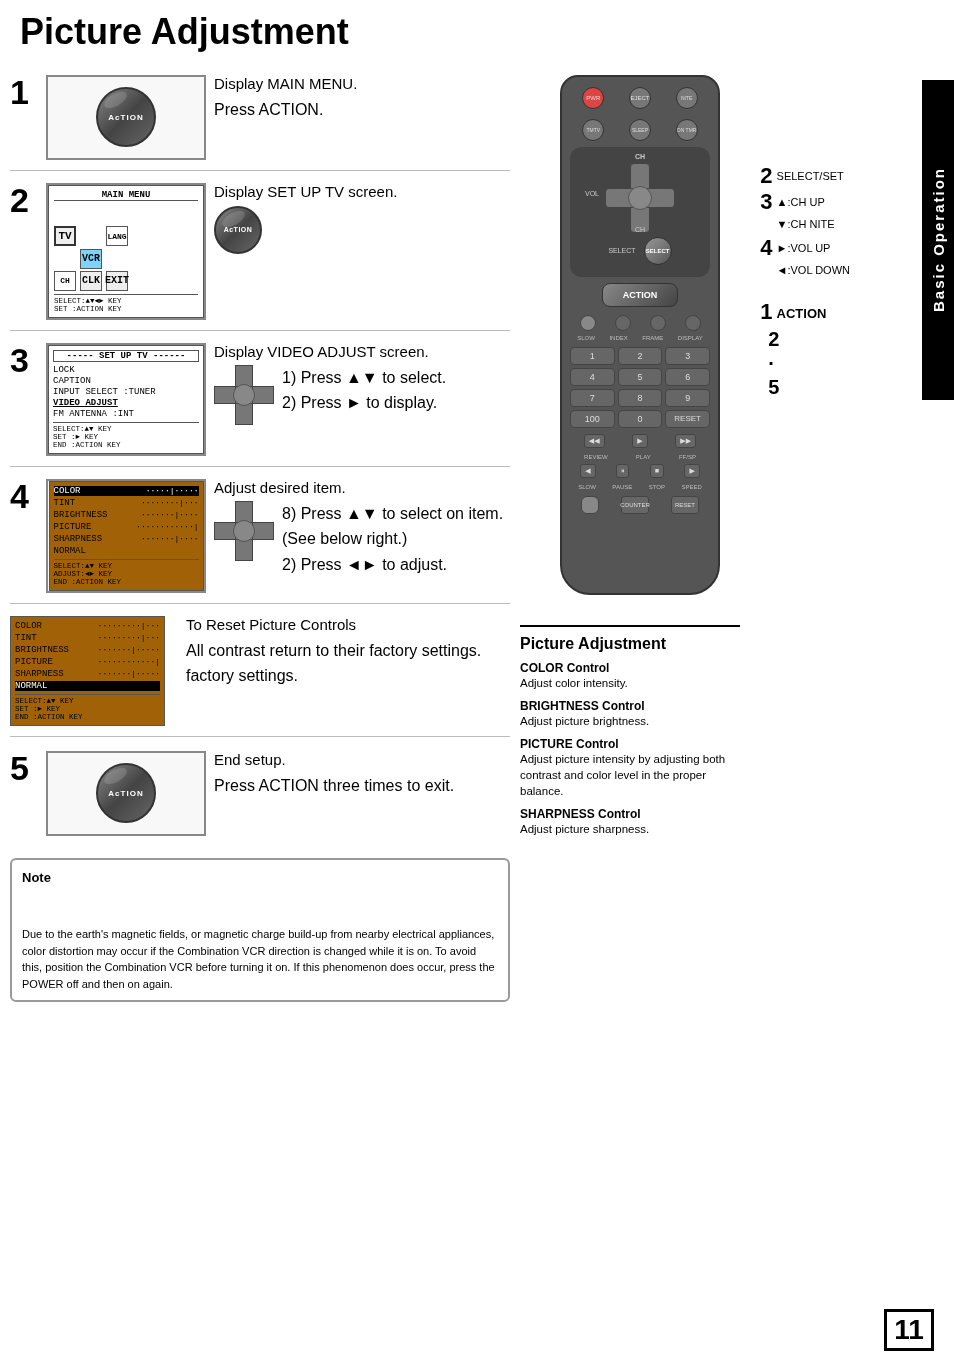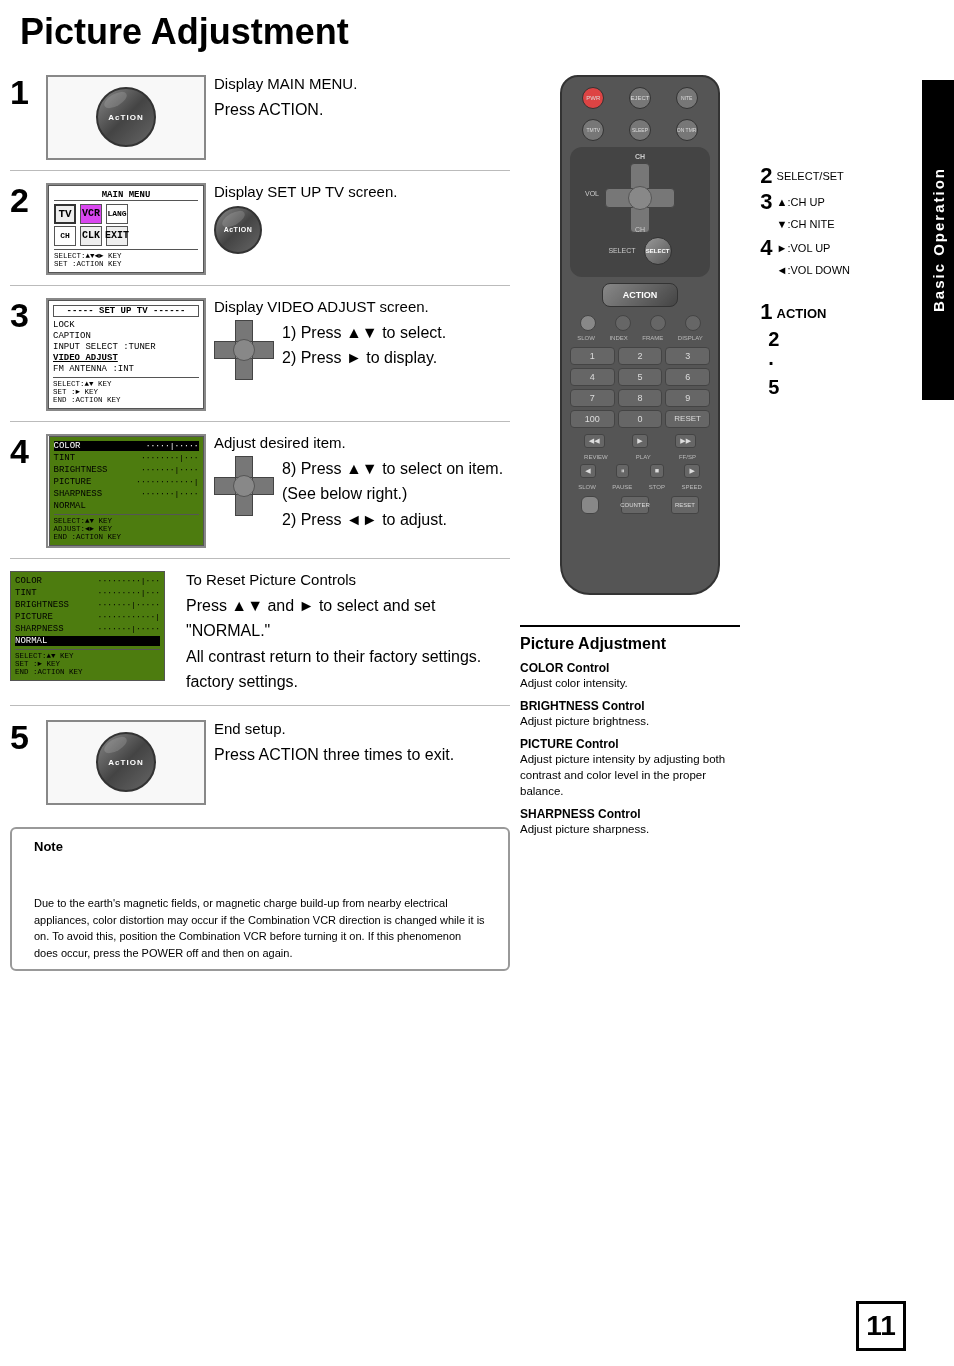--- a/index.html
+++ b/index.html
@@ -115,21 +115,21 @@
       padding-top: 2px;
       font-size: 7.5px;
     }
 
     .picture-adjust-screen {
       width: 155px;
       border: 1px solid #555;
       font-family: 'Courier New', monospace;
       font-size: 9px;
       padding: 4px;
-      background: #4d7c0f;
+      background: #a16207;
     }
     .picture-adjust-screen .item-row {
       display: flex;
       align-items: center;
       justify-content: space-between;
       margin-bottom: 2px;
     }
     .picture-adjust-screen .item-row.selected {
       background: #000;
       color: #fff;
@@ -326,21 +326,21 @@
       width: 18px; height: 18px;
       border-radius: 50%;
       background: #666;
       border: 1px solid #444;
     }
 
     
     .note-box {
       border: 2px solid #999;
       border-radius: 6px;
-      padding: 8px 22px;
+      padding: 8px 10px;
       margin-top: 10px;
       font-size: 11px;
       line-height: 1.5;
     }
     .note-title {
       font-weight: bold;
       font-size: 13px;
       margin-bottom: 4px;
     }
     .pic-adj-title {
@@ -357,26 +357,26 @@
     }
     .pic-adj-item-desc {
       font-size: 11.5px;
       line-height: 1.4;
     }
 
     
     .page-number {
       position: absolute;
       bottom: 15px;
-      right: 48px;
+      right: 20px;
       font-size: 28px;
       font-weight: bold;
       border: 3px solid #000;
       width: 50px;
-      height: 50px;
+      height: 42px;
       display: flex;
       align-items: center;
       justify-content: center;
       background: #fff;
     }
 
     
     .content-wrapper {
       display: flex;
       gap: 10px;
@@ -470,21 +470,21 @@
       </div>
 
       <div class="step-block">
         <div class="snum">2</div>
         <div class="simg">
 
           <div class="screen-mock">
             <div class="screen-title">MAIN MENU</div>
             <div class="menu-row">
               <div class="icon-box icon-box-tv" style="background:#eee; border:2px solid #333;">TV</div>
-              <div class="icon-box" style="background:#d946ef;">VCR</div>
+              <div class="icon-box" style="background:#7dd3fc;margin-top:45px;">VCR</div>
               <div class="icon-box" style="font-size:8px;">LANG</div>
             </div>
             <div class="menu-row">
               <div class="icon-box" style="font-size:8px;">CH</div>
               <div class="icon-box" style="background:#eee;">CLK</div>
               <div class="icon-box" style="background:#eee;">EXIT</div>
             </div>
             <div class="footer-text">SELECT:▲▼◄► KEY<br>SET  :ACTION KEY</div>
           </div>
         </div>
@@ -637,21 +637,20 @@
               <span>NORMAL</span>
             </div>
             <div class="footer">
               SELECT:▲▼ KEY<br>SET :► KEY<br>END :ACTION KEY
             </div>
           </div>
         </div>
         <div style="flex:1; padding-left:8px;">
           <div class="stitle">To Reset Picture Controls</div>
           <div class="sdesc">
-            <p>Press ▲▼ and ► to select and set "NORMAL."</p>
             <p>All contrast return to their factory settings.</p>
             <p>factory settings.</p>
           </div>
         </div>
       </div>
 
       <div class="step-block no-border-bottom">
         <div class="snum">5</div>
         <div class="simg">
           <div class="action-circle">

